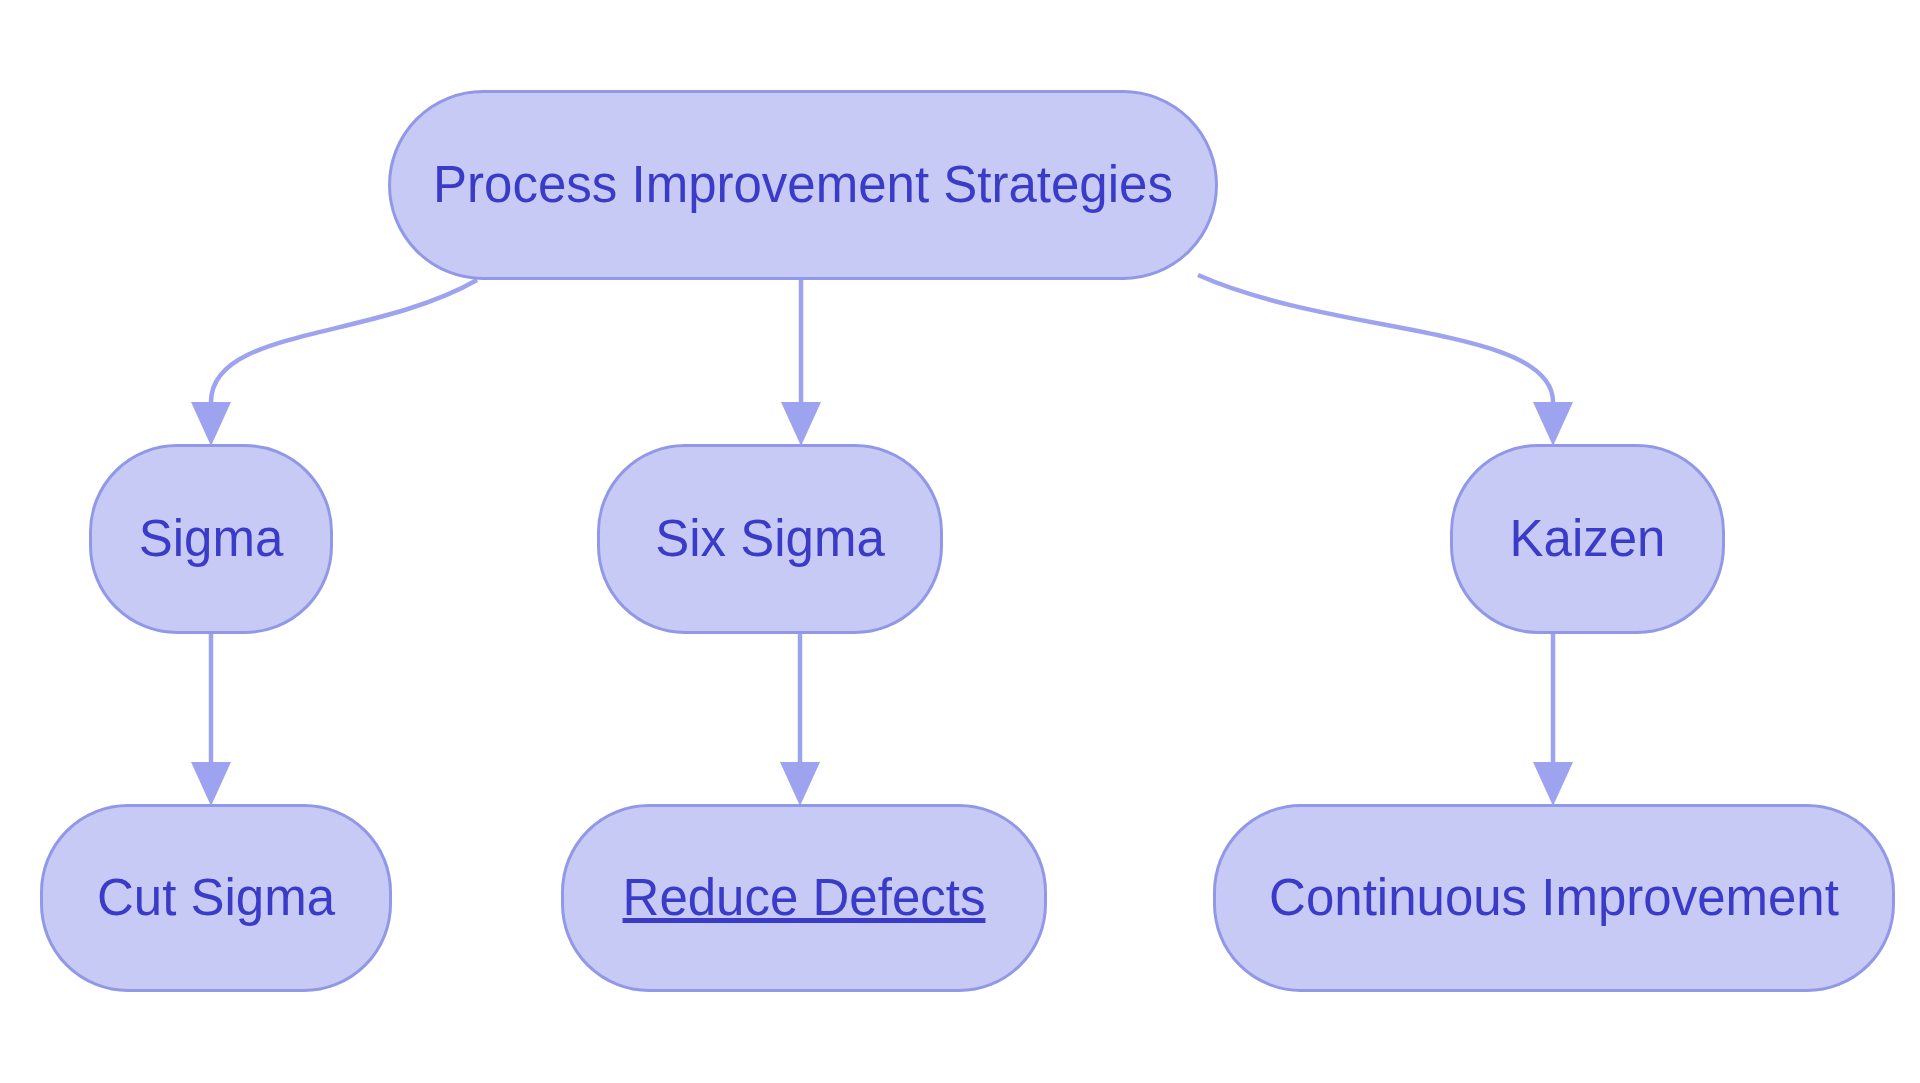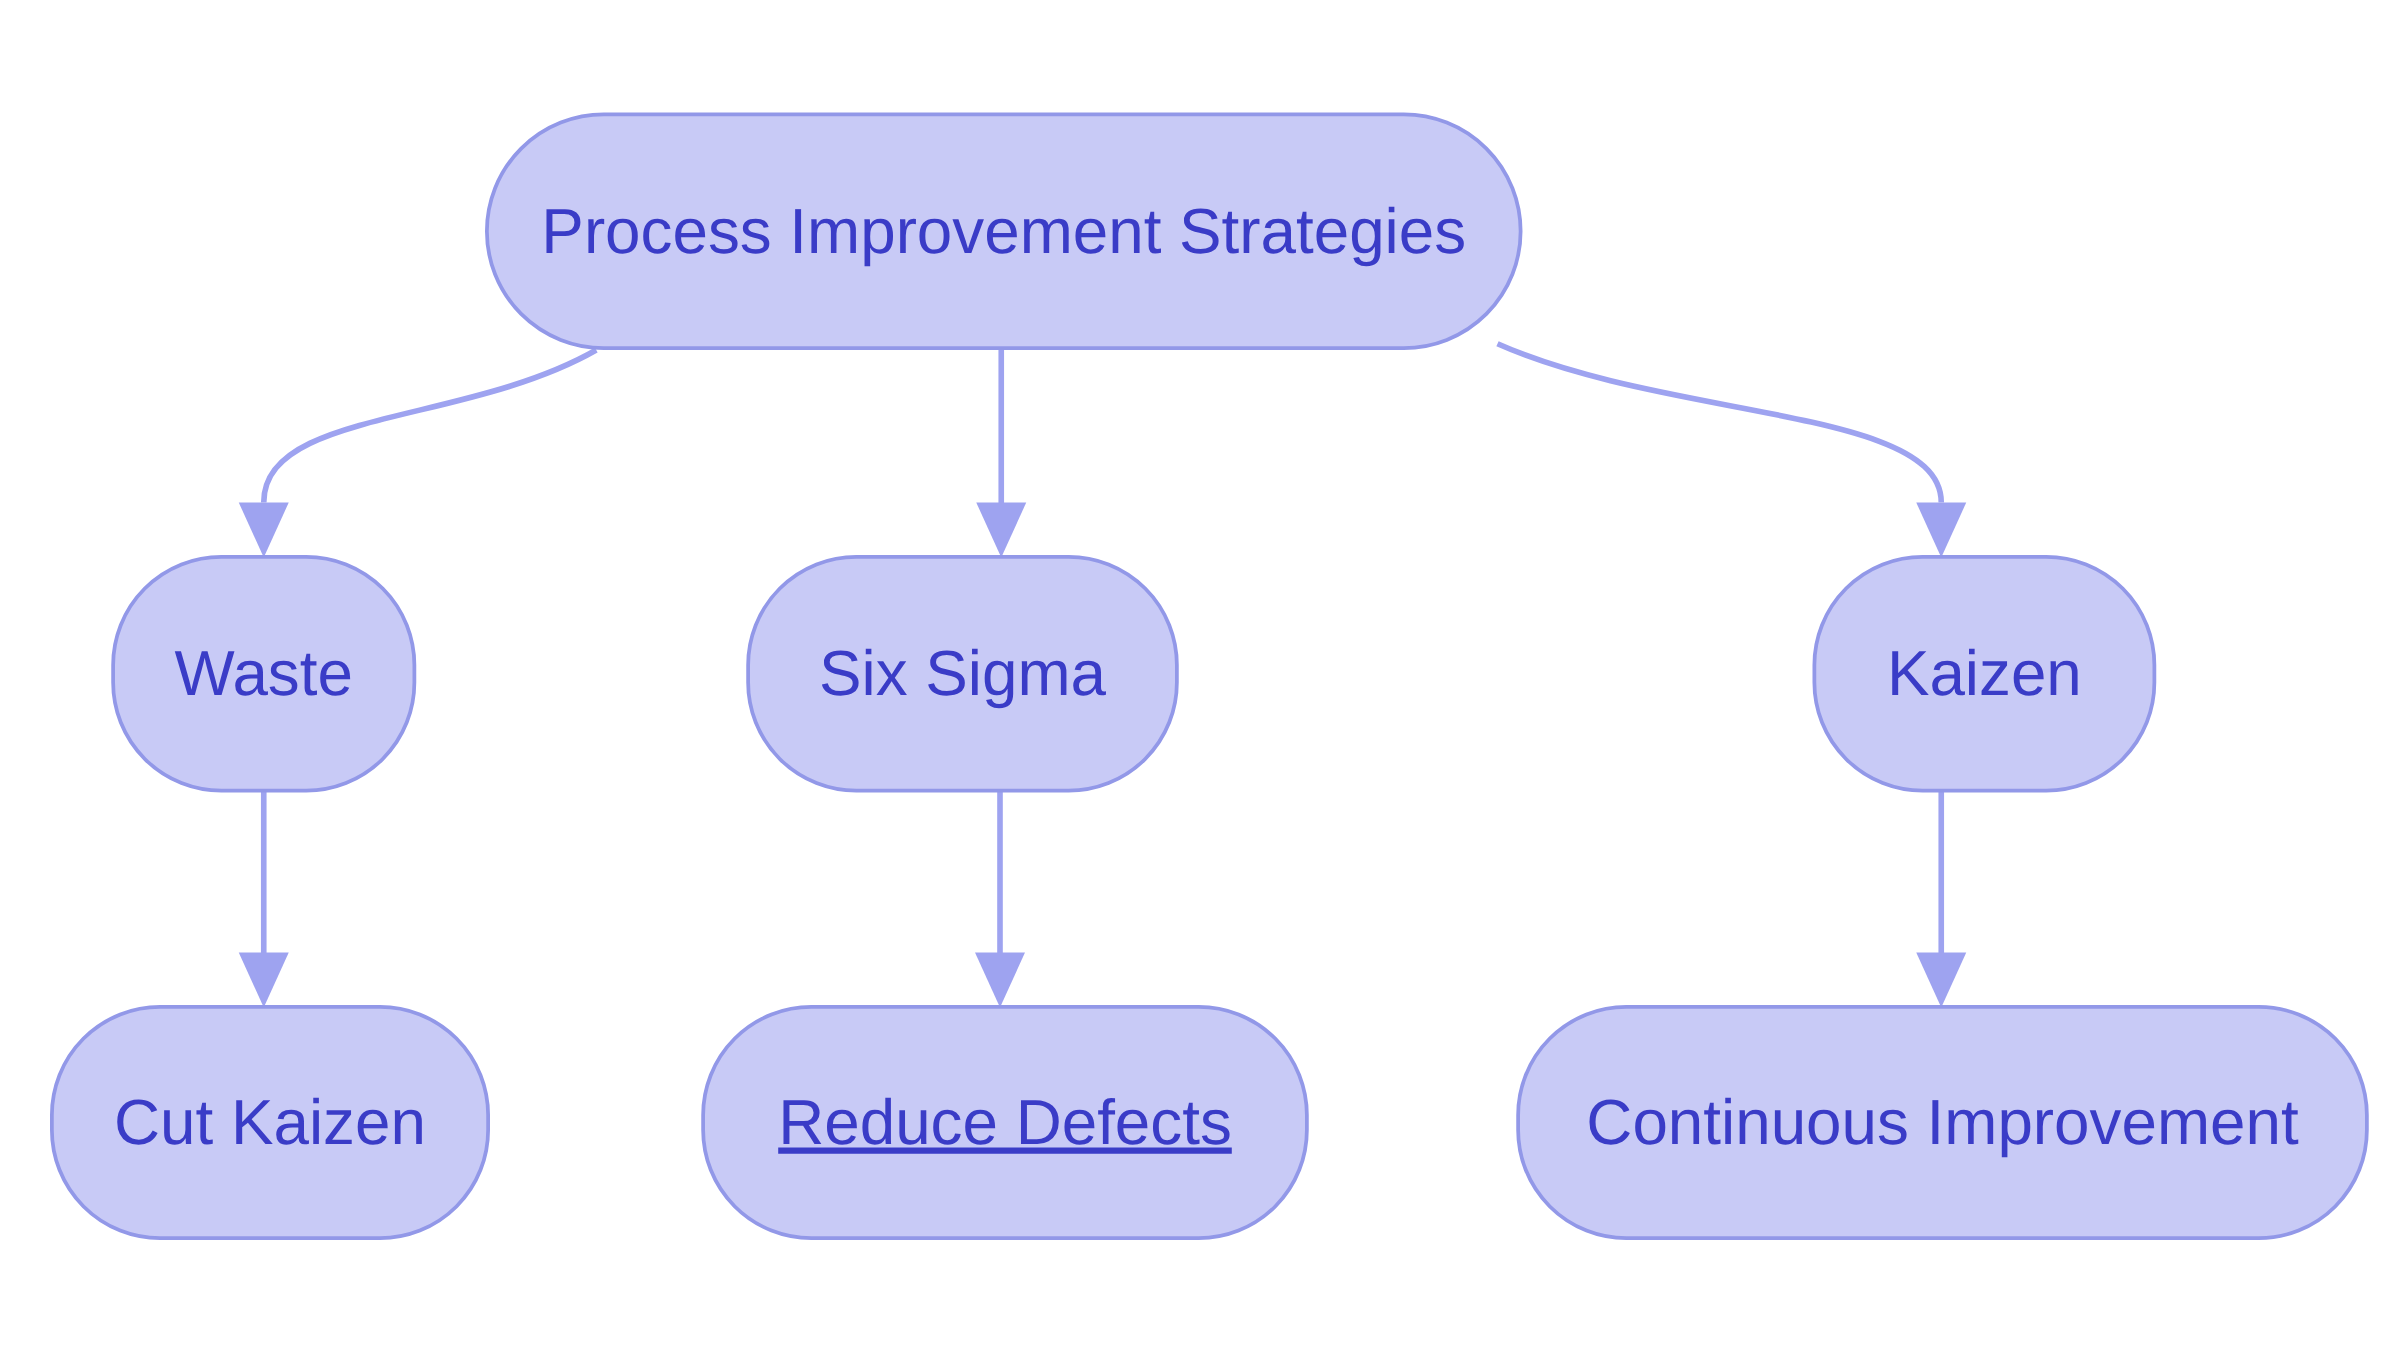--- a/index.html
+++ b/index.html
@@ -77,33 +77,33 @@
 
     <path class="edge-path" d="M 1553 633 L 1553 763"></path>
     <polygon class="arrowhead" points="1533,762 1573,762 1553,806"></polygon>
   </svg>
 
   <div class="node node-root">
     <span>Process Improvement Strategies</span>
   </div>
 
   <div class="node node-lean">
-    <span>Waste</span>
+    <span>Sigma</span>
   </div>
 
   <div class="node node-six-sigma">
     <span>Six Sigma</span>
   </div>
 
   <div class="node node-kaizen">
     <span>Kaizen</span>
   </div>
 
   <div class="node node-cut-waste">
-    <span>Cut Kaizen</span>
+    <span>Cut Sigma</span>
   </div>
 
   <div class="node node-reduce-defects">
     <span>Reduce Defects</span>
   </div>
 
   <div class="node node-continuous-improvement">
     <span>Continuous Improvement</span>
   </div>
 

